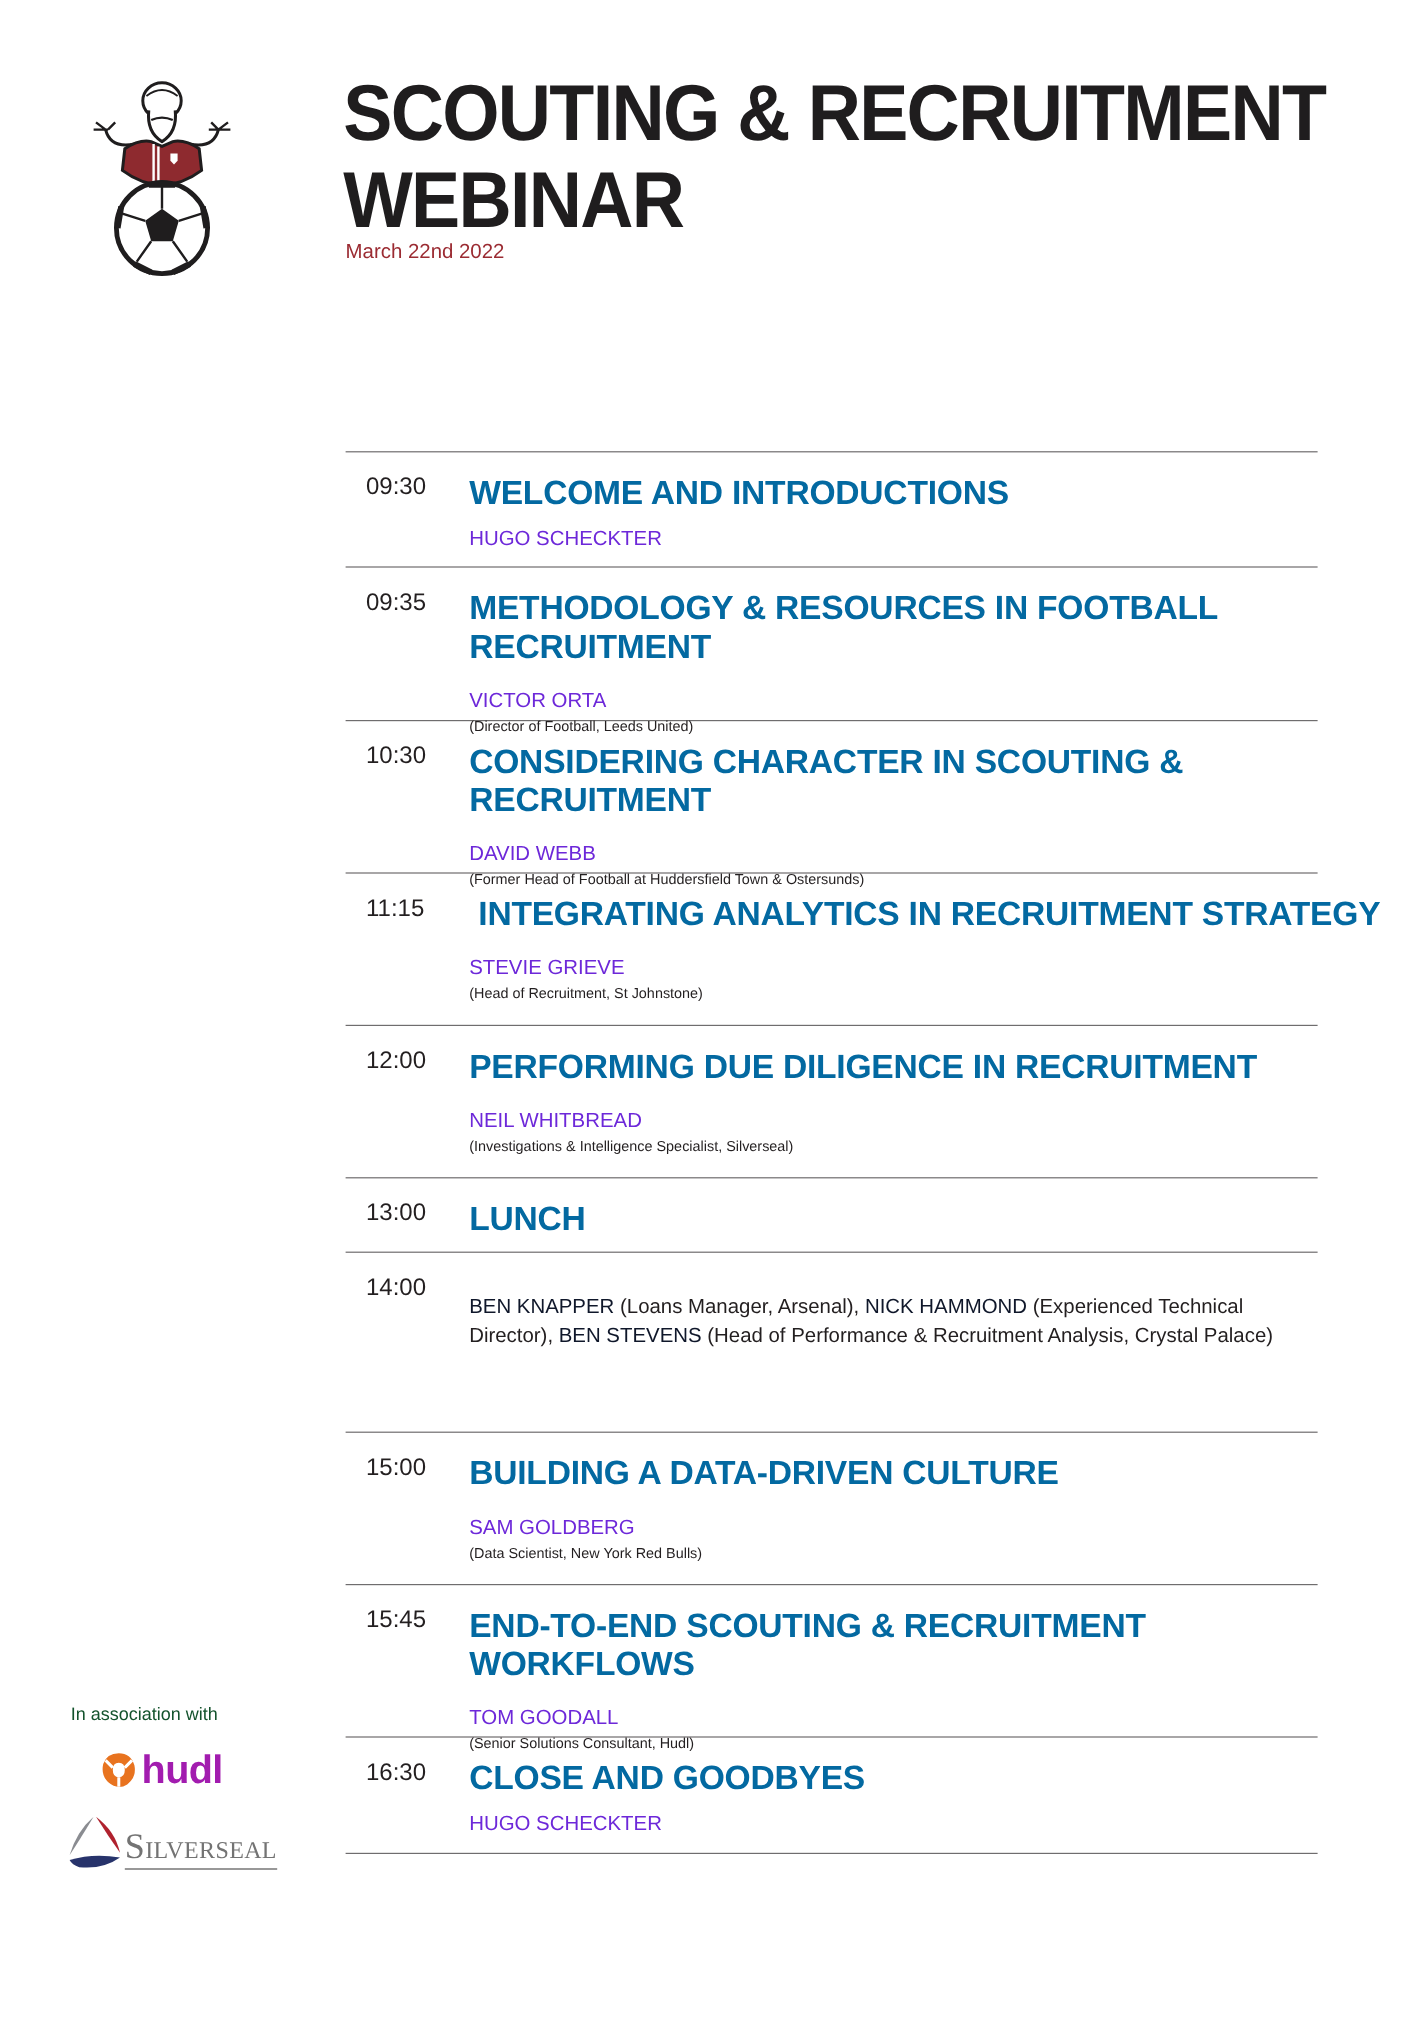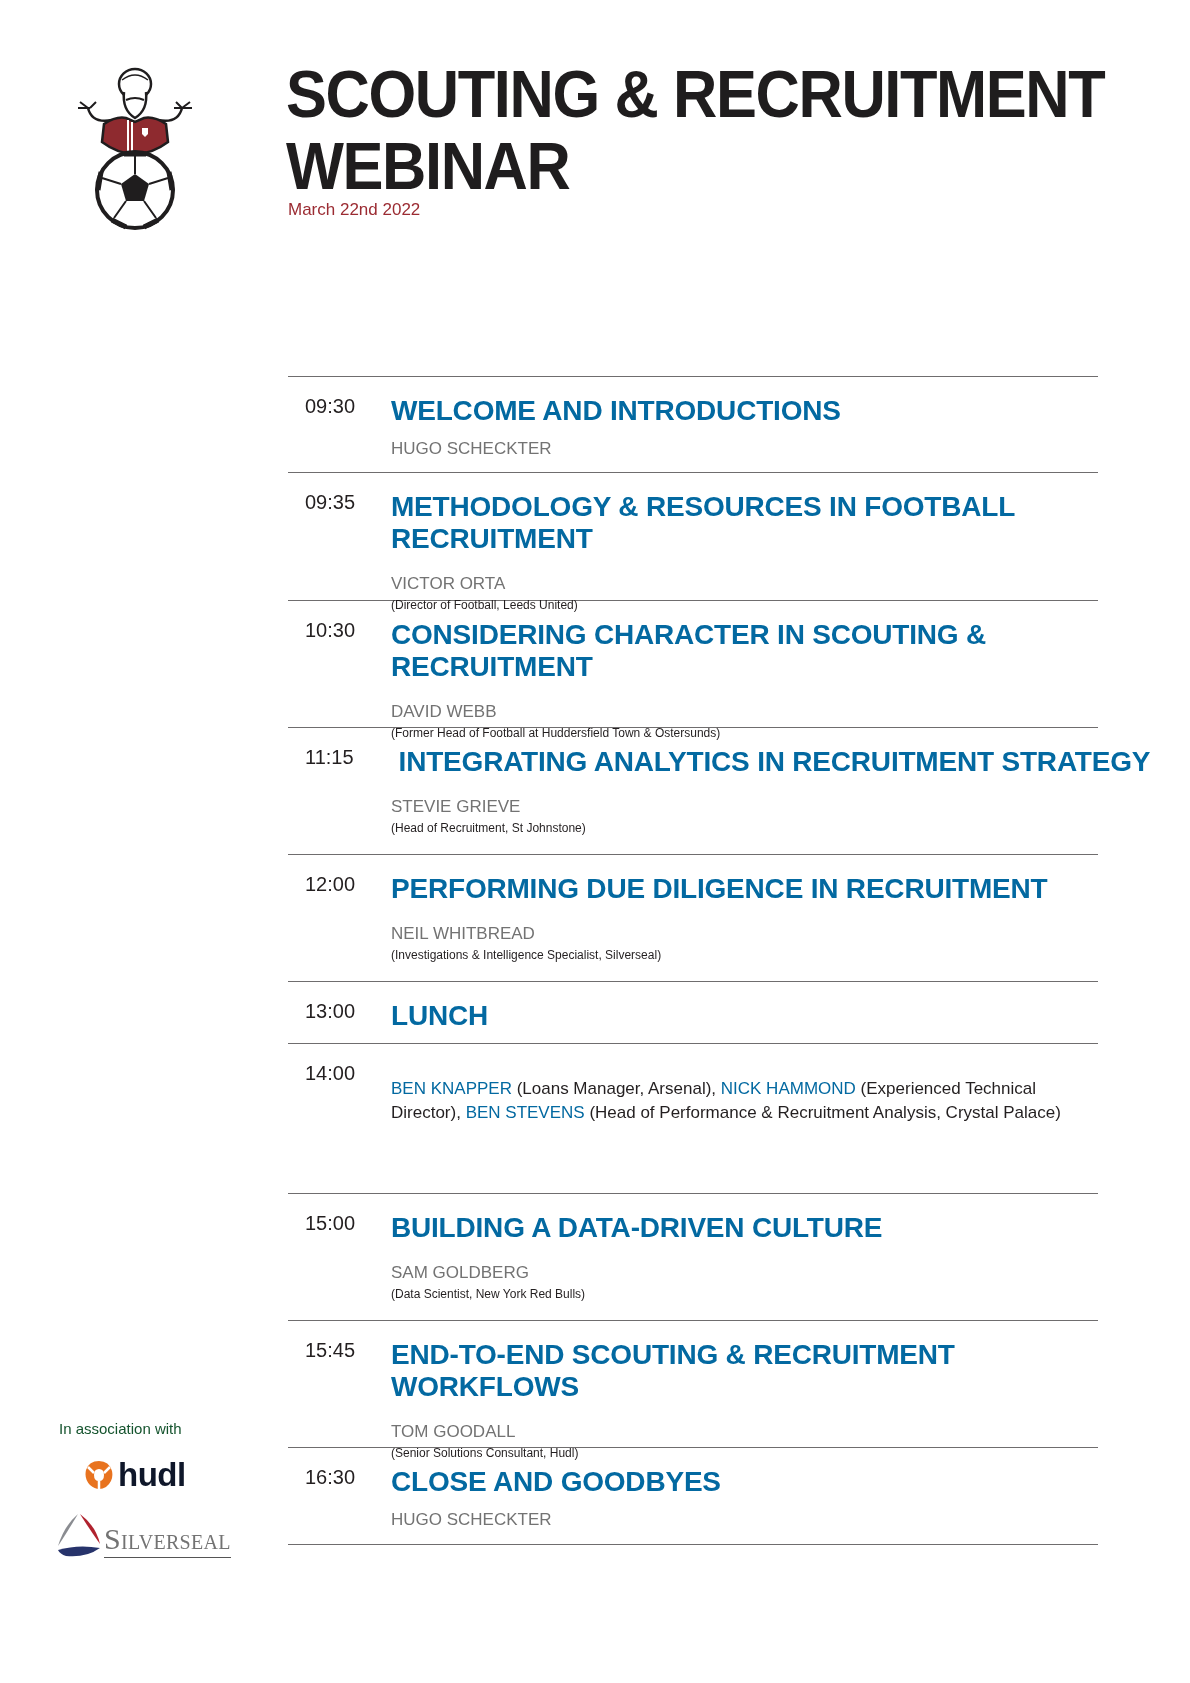--- a/index.html
+++ b/index.html
@@ -21,29 +21,29 @@
   .agenda { position: absolute; left: 288px; top: 376px; width: 810px; }
   .rule { height: 0; border-top: 1.5px solid #6f6d6e; }
   .row { position: relative; }
   .time {
     position: absolute; left: 17px; font-size: 20px; color: #231f20;
   }
   .content { margin-left: 103px; }
   .session {
     font-weight: 700; font-size: 28px; color: #0369a1; letter-spacing: -0.2px;
   }
-  .speaker { font-size: 17px; color: #737373; }
+  .speaker { font-size: 17px; color: #6d28d9; }
   .role { font-size: 12px; color: #231f20; }
   .desc { font-size: 17px; line-height: 24px; color: #231f20; }
-  .desc .red { color: #0369a1; }
+  .desc .red { color: #0f172a; }
   .assoc {
     position: absolute; left: 59px; top: 1420px; font-size: 15px; color: #14532d;
   }
   .hudl { position: absolute; left: 84px; top: 1456px; display: flex; align-items: center; }
-  .hudl-text { font-weight: 700; font-size: 33px; color: #0f172a; margin-left: 4px; letter-spacing: -0.5px; }
+  .hudl-text { font-weight: 700; font-size: 33px; color: #a21caf; margin-left: 4px; letter-spacing: -0.5px; }
   .silver { position: absolute; left: 56px; top: 1512px; display: flex; align-items: flex-end; }
   .silver-text {
     font-family: "Liberation Serif", serif; font-size: 20px; color: #737373;
     border-bottom: 1.5px solid #555; padding-bottom: 1px; margin-left: 2px; letter-spacing: 0.3px;
   }
   .silver-text .big { font-size: 30px; }
 </style>
 </head>
 <body>
 

